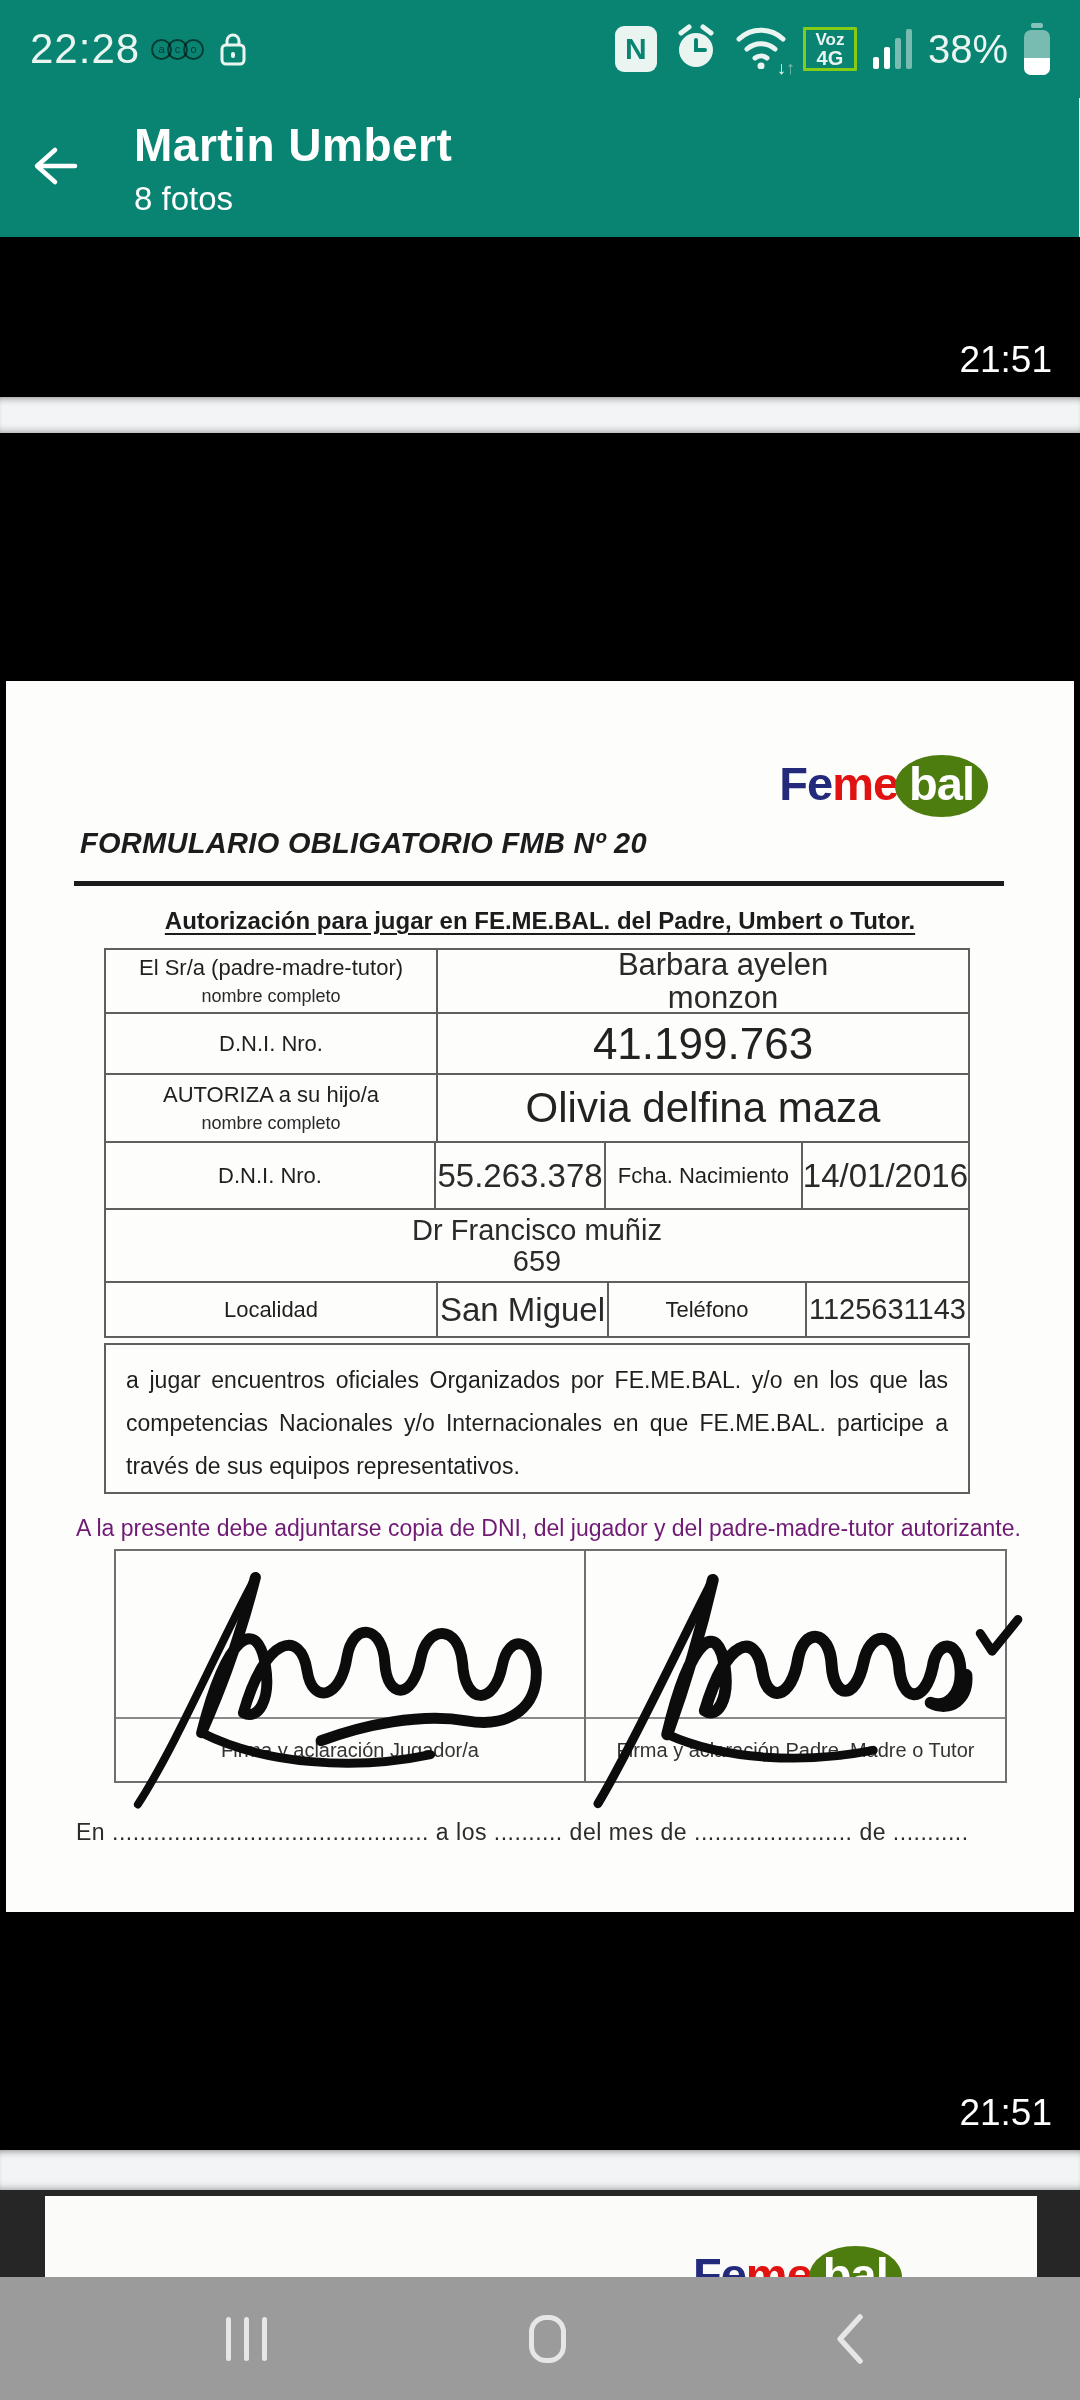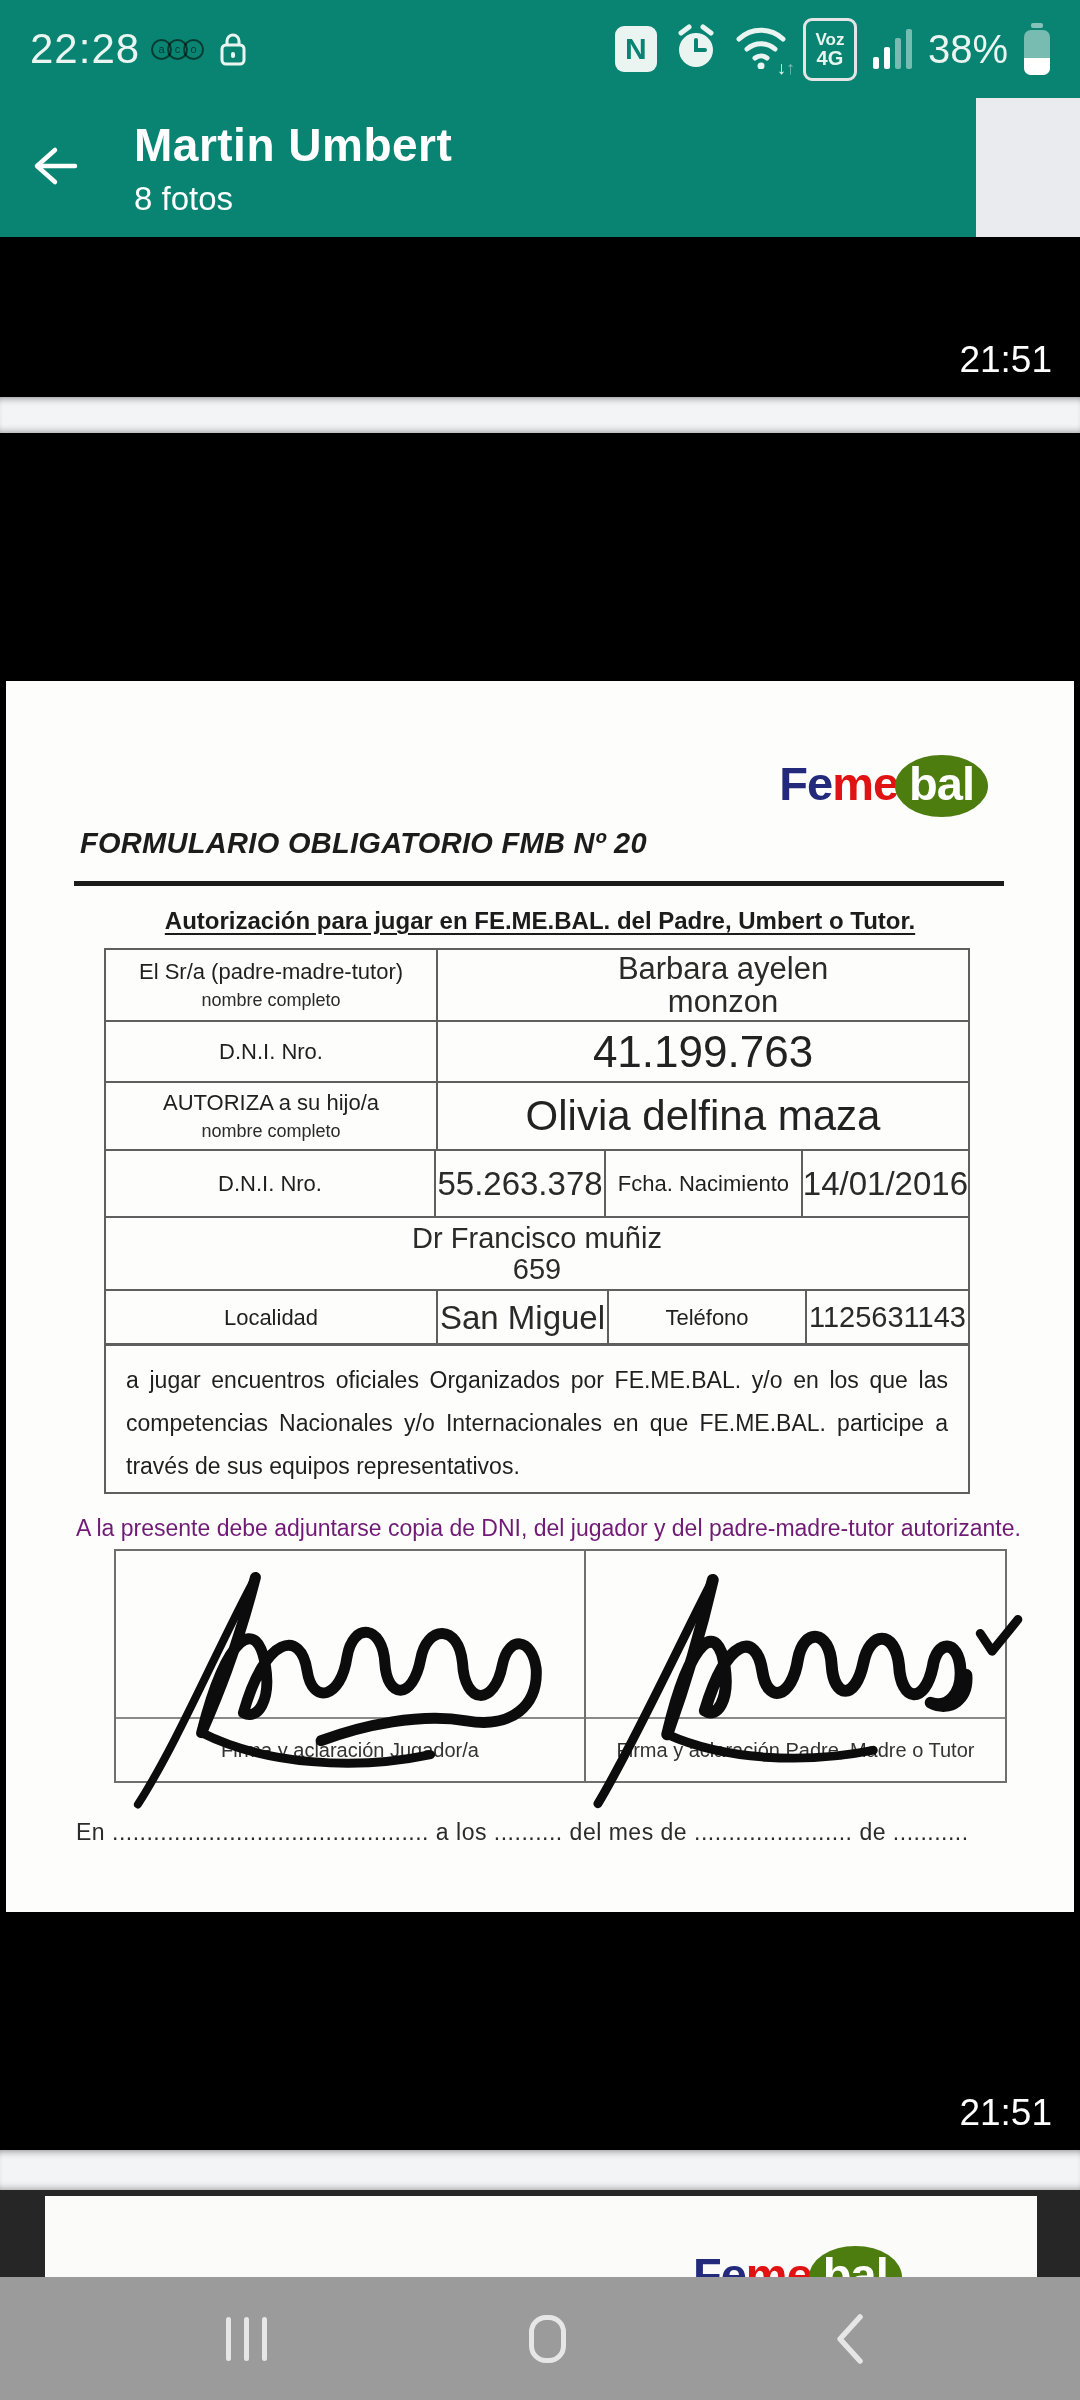--- a/index.html
+++ b/index.html
@@ -11,42 +11,42 @@
   .status-bar { position:absolute; top:0; left:0; width:1080px; height:98px;
     background:#0a8472; display:flex; align-items:center; padding:0 30px; color:#eaf5f1; }
   .sb-time { font-size:42px; letter-spacing:1px; }
   .circ-group { display:flex; margin-left:16px; }
   .circ { width:21px; height:21px; border:2px solid rgba(0,0,0,.55); border-radius:50%;
     font-size:11px; color:rgba(0,0,0,.6); display:flex; align-items:center; justify-content:center; margin-left:-5px; }
   .sb-lock { margin-left:14px; display:flex; }
   .sb-right { margin-left:auto; display:flex; align-items:center; gap:16px; }
   .nfc-badge { width:42px; height:46px; background:#eaf5f1; border-radius:9px; color:#0a8472;
     font-weight:700; font-size:30px; display:flex; align-items:center; justify-content:center; }
-  .net-badge { width:54px; height:63px; border:3px solid #e5e5e5; border-radius:9px;
+  .net-badge { width:54px; height:44px; border:3px solid #84cc16; border-radius:1px;
     display:flex; flex-direction:column; align-items:center; justify-content:center; line-height:1; }
   .net-badge b { font-size:17px; font-weight:700; }
   .net-badge span { font-size:20px; font-weight:700; }
   .wifi-wrap { position:relative; width:52px; height:48px; }
   .wifi-arrows { position:absolute; right:-8px; bottom:-4px; font-size:18px; line-height:1; }
   .wifi-arrows .dn { color:#eaf5f1; } .wifi-arrows .up { color:rgba(234,245,241,.5); }
   .sig-bars { display:flex; align-items:flex-end; gap:5px; height:40px; }
   .sig-bars i { display:block; width:6px; border-radius:2px; }
   .sig-bars i:nth-child(1){height:12px;background:#fff;}
   .sig-bars i:nth-child(2){height:22px;background:#fff;}
   .sig-bars i:nth-child(3){height:31px;background:rgba(255,255,255,.45);}
   .sig-bars i:nth-child(4){height:40px;background:rgba(255,255,255,.45);}
   .sb-pct { font-size:40px; }
   .bat-wrap { position:relative; width:26px; height:52px; }
   .bat-nub { position:absolute; top:0; left:7px; width:12px; height:5px; border-radius:2px; background:rgba(255,255,255,.5); }
   .bat-body { position:absolute; top:7px; left:0; width:26px; height:45px; border-radius:7px;
     background:rgba(255,255,255,.45); overflow:hidden; }
   .bat-fill { position:absolute; bottom:0; left:0; width:100%; height:38%; background:#fff; }
 
   
-  .app-header { position:absolute; top:98px; left:0; width:976px; height:139px;
+  .app-header { position:absolute; top:98px; left:0; width:1079px; height:139px;
     background:#0a8472; display:flex; align-items:center; color:#fff; }
   .back-btn { width:110px; height:100%; display:flex; align-items:center; justify-content:center; cursor:pointer; }
   .hdr-text { display:flex; flex-direction:column; margin-left:24px; }
   .hdr-title { font-size:46px; font-weight:600; letter-spacing:.5px; }
   .hdr-sub { font-size:33px; font-weight:400; margin-top:8px; }
 
   
   .photo { position:absolute; left:0; width:1080px; background:#000; }
   .photo1 { top:237px; height:160px; }
   .photo2 { top:433px; height:1717px; }
@@ -77,21 +77,21 @@
   .lbl { font-size:22px; color:#1f1f1f; }
   .sublbl { font-size:18px; color:#2a2a2a; margin-top:5px; }
   .v31 { font-size:31px; line-height:33px; color:#2a2a2a; }
   .v44 { font-size:44px; color:#222; }
   .v42 { font-size:42px; color:#222; }
   .v33 { font-size:33px; color:#2a2a2a; }
   .v30 { font-size:29px; line-height:31px; color:#2a2a2a; }
   .sub1 { width:171px; border-right:2px solid #5f5f5f; }
   .sub2 { width:198px; border-right:2px solid #5f5f5f; }
   .sub3 { flex:1; }
-  .h71{height:70px;gap:40px;} .h61{height:61px;} .h68{height:68px;} .h67{height:67px;} .h73{height:73px;} .h53{height:55px;}
+  .h71{height:62px;gap:40px;} .h61{height:61px;} .h68{height:68px;} .h67{height:67px;} .h73{height:73px;} .h53{height:55px;}
 
   .pbox { position:absolute; left:98px; top:662px; width:866px; height:151px; border:2px solid #5f5f5f;
     padding:14px 20px 0; font-size:23px; line-height:43px; text-align:justify; color:#1f1f1f; }
   .note { position:absolute; left:70px; top:834px; font-size:23px; color:#701a75; }
 
   .sigs { position:absolute; left:108px; top:868px; width:893px; height:234px; border:2px solid #6f6f6f; display:flex; }
   .sig-cell { position:relative; height:100%; }
   .sig-cell.left { width:470px; border-right:2px solid #6f6f6f; }
   .sig-cell.right { flex:1; }
   .sig-label { position:absolute; left:0; bottom:0; width:100%; height:64px; border-top:2px solid #8a8a8a;

